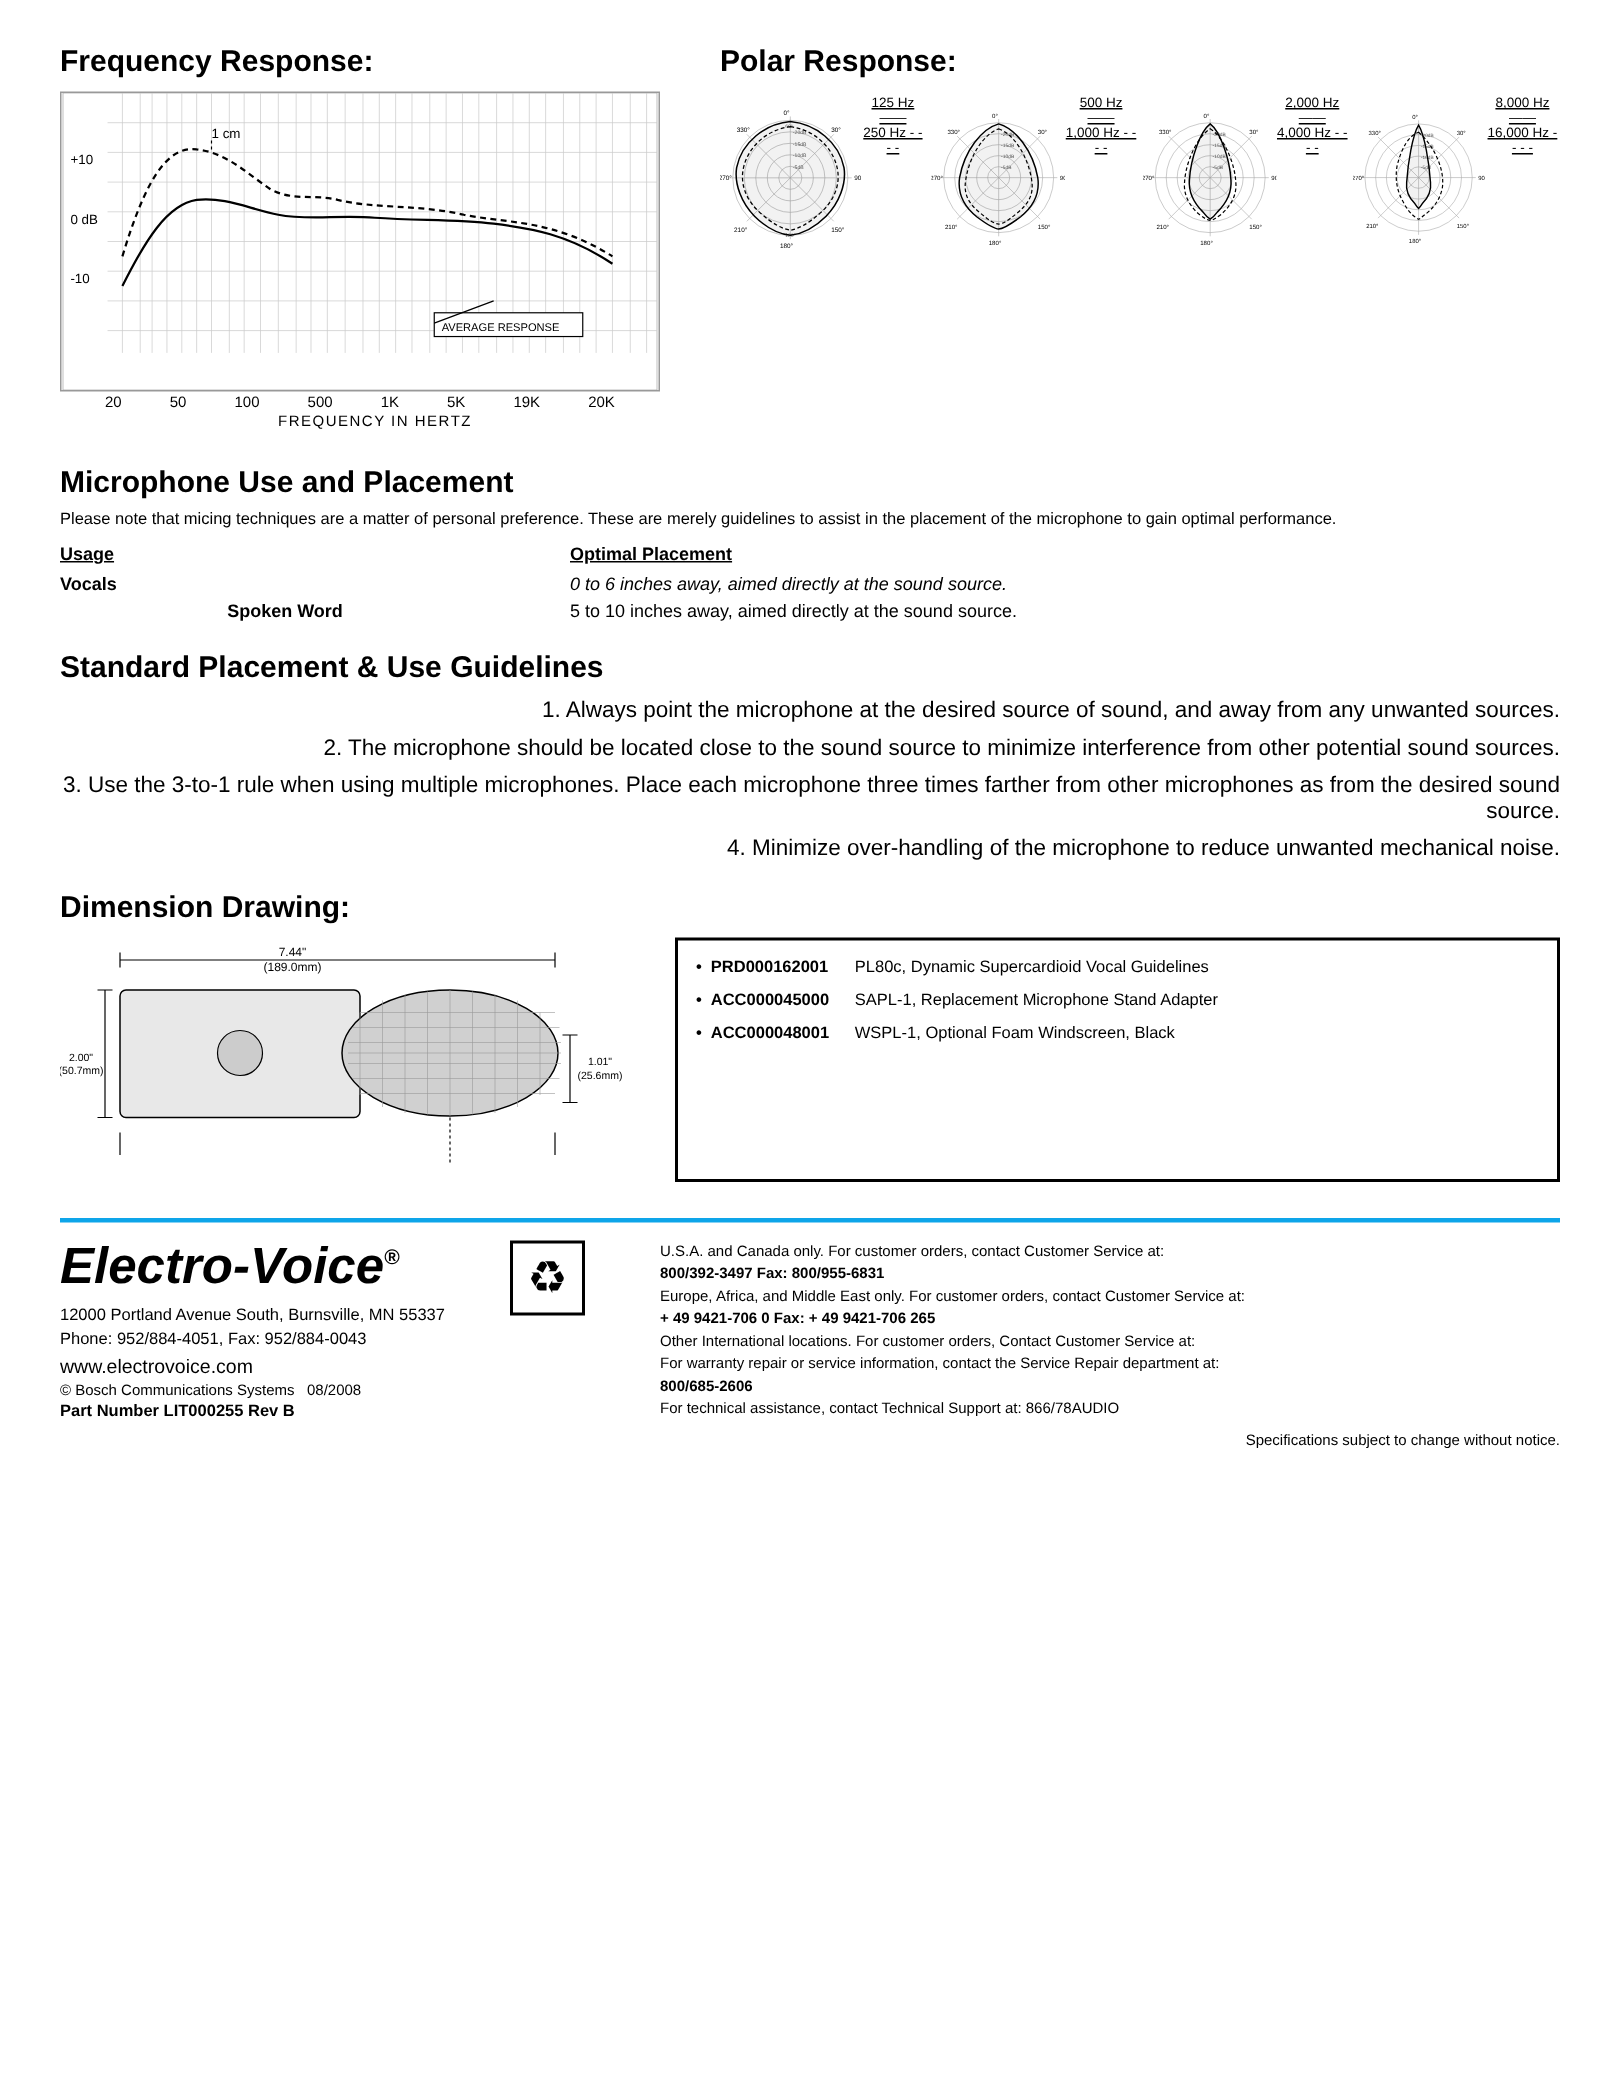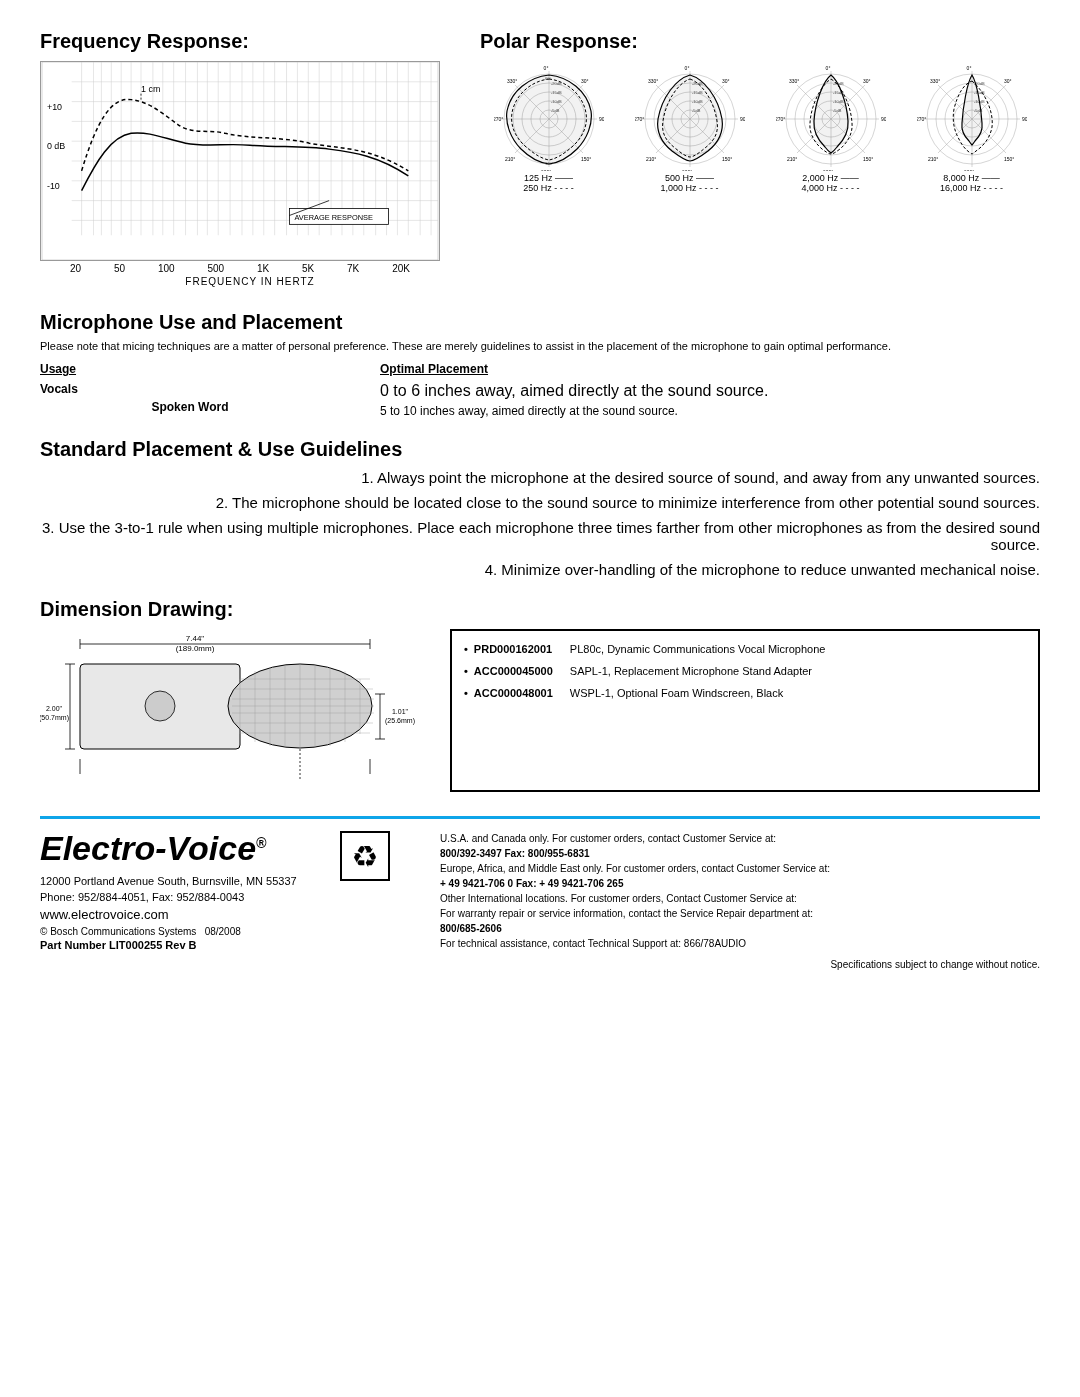--- a/index.html
+++ b/index.html
@@ -60,22 +60,22 @@
     }
 
     
     .polar-grid {
       display: grid;
       grid-template-columns: 1fr 1fr 1fr 1fr;
       gap: 4px;
     }
     .polar-item {
       display: flex;
-      flex-direction: column;
-      align-items: center;
+      flex-direction: row;
+      text-decoration: underline;
     }
     .polar-item svg {
       width: 110px;
       height: 110px;
     }
     .polar-legend {
       font-size: 9px;
       text-align: center;
       margin-top: 2px;
     }
@@ -311,21 +311,21 @@
       </svg>
     </div>
 
     <div class="freq-labels-x">
       <span>20</span>
       <span>50</span>
       <span>100</span>
       <span>500</span>
       <span>1K</span>
       <span>5K</span>
-      <span>7K</span>
+      <span>19K</span>
       <span>20K</span>
     </div>
     <div class="freq-label-center">FREQUENCY IN HERTZ</div>
   </div>
 
   <div class="polar-section">
     <div class="section-title">Polar Response:</div>
     <div class="polar-grid">
 
       <div class="polar-item">
@@ -484,21 +484,21 @@
   <h2>Microphone Use and Placement</h2>
   <p class="intro">Please note that micing techniques are a matter of personal preference. These are merely guidelines to assist in the placement of the microphone to gain optimal performance.</p>
   <div class="usage-table">
     <div style="flex: 0 0 300px;">
       <div class="col-header" style="font-weight:bold; text-decoration:underline; font-size:12px; margin-bottom:6px;">Usage</div>
       <div style="font-weight:bold; font-size:12px;">Vocals</div>
       <div style="font-weight:bold; font-size:12px; margin-top:4px;text-align:center;">Spoken Word</div>
     </div>
     <div style="flex:1;">
       <div class="col-header" style="font-weight:bold; text-decoration:underline; font-size:12px; margin-bottom:6px;">Optimal Placement</div>
-      <div style="font-size:16px;">0 to 6 inches away, aimed directly at the sound source.</div>
+      <div style="font-size:12px;font-style:italic;">0 to 6 inches away, aimed directly at the sound source.</div>
       <div style="font-size:12px; margin-top:4px;">5 to 10 inches away, aimed directly at the sound source.</div>
     </div>
   </div>
 </div>
 
 <div class="standard-section">
   <h2>Standard Placement &amp; Use Guidelines</h2>
   <ol>
     <li>1.  Always point the microphone at the desired source of sound, and away from any unwanted sources.</li>
     <li>2.  The microphone should be located close to the sound source to minimize interference from other potential sound sources.</li>
@@ -558,21 +558,21 @@
 
         <line x1="40" y1="130" x2="40" y2="145" stroke="#000" stroke-width="0.8"></line>
         <line x1="330" y1="130" x2="330" y2="145" stroke="#000" stroke-width="0.8"></line>
         <line x1="260" y1="120" x2="260" y2="150" stroke="#000" stroke-width="0.8" stroke-dasharray="2,2"></line>
       </svg>
     </div>
     <div class="part-numbers-box">
       <div class="part-item">
         <span class="bullet">•</span>
         <span class="part-num">PRD000162001</span>
-        <span class="part-desc">PL80c, Dynamic Communications Vocal Microphone</span>
+        <span class="part-desc">PL80c, Dynamic Supercardioid Vocal Guidelines</span>
       </div>
       <div class="part-item">
         <span class="bullet">•</span>
         <span class="part-num">ACC000045000</span>
         <span class="part-desc">SAPL-1, Replacement Microphone Stand Adapter</span>
       </div>
       <div class="part-item">
         <span class="bullet">•</span>
         <span class="part-num">ACC000048001</span>
         <span class="part-desc">WSPL-1, Optional Foam Windscreen, Black</span>

